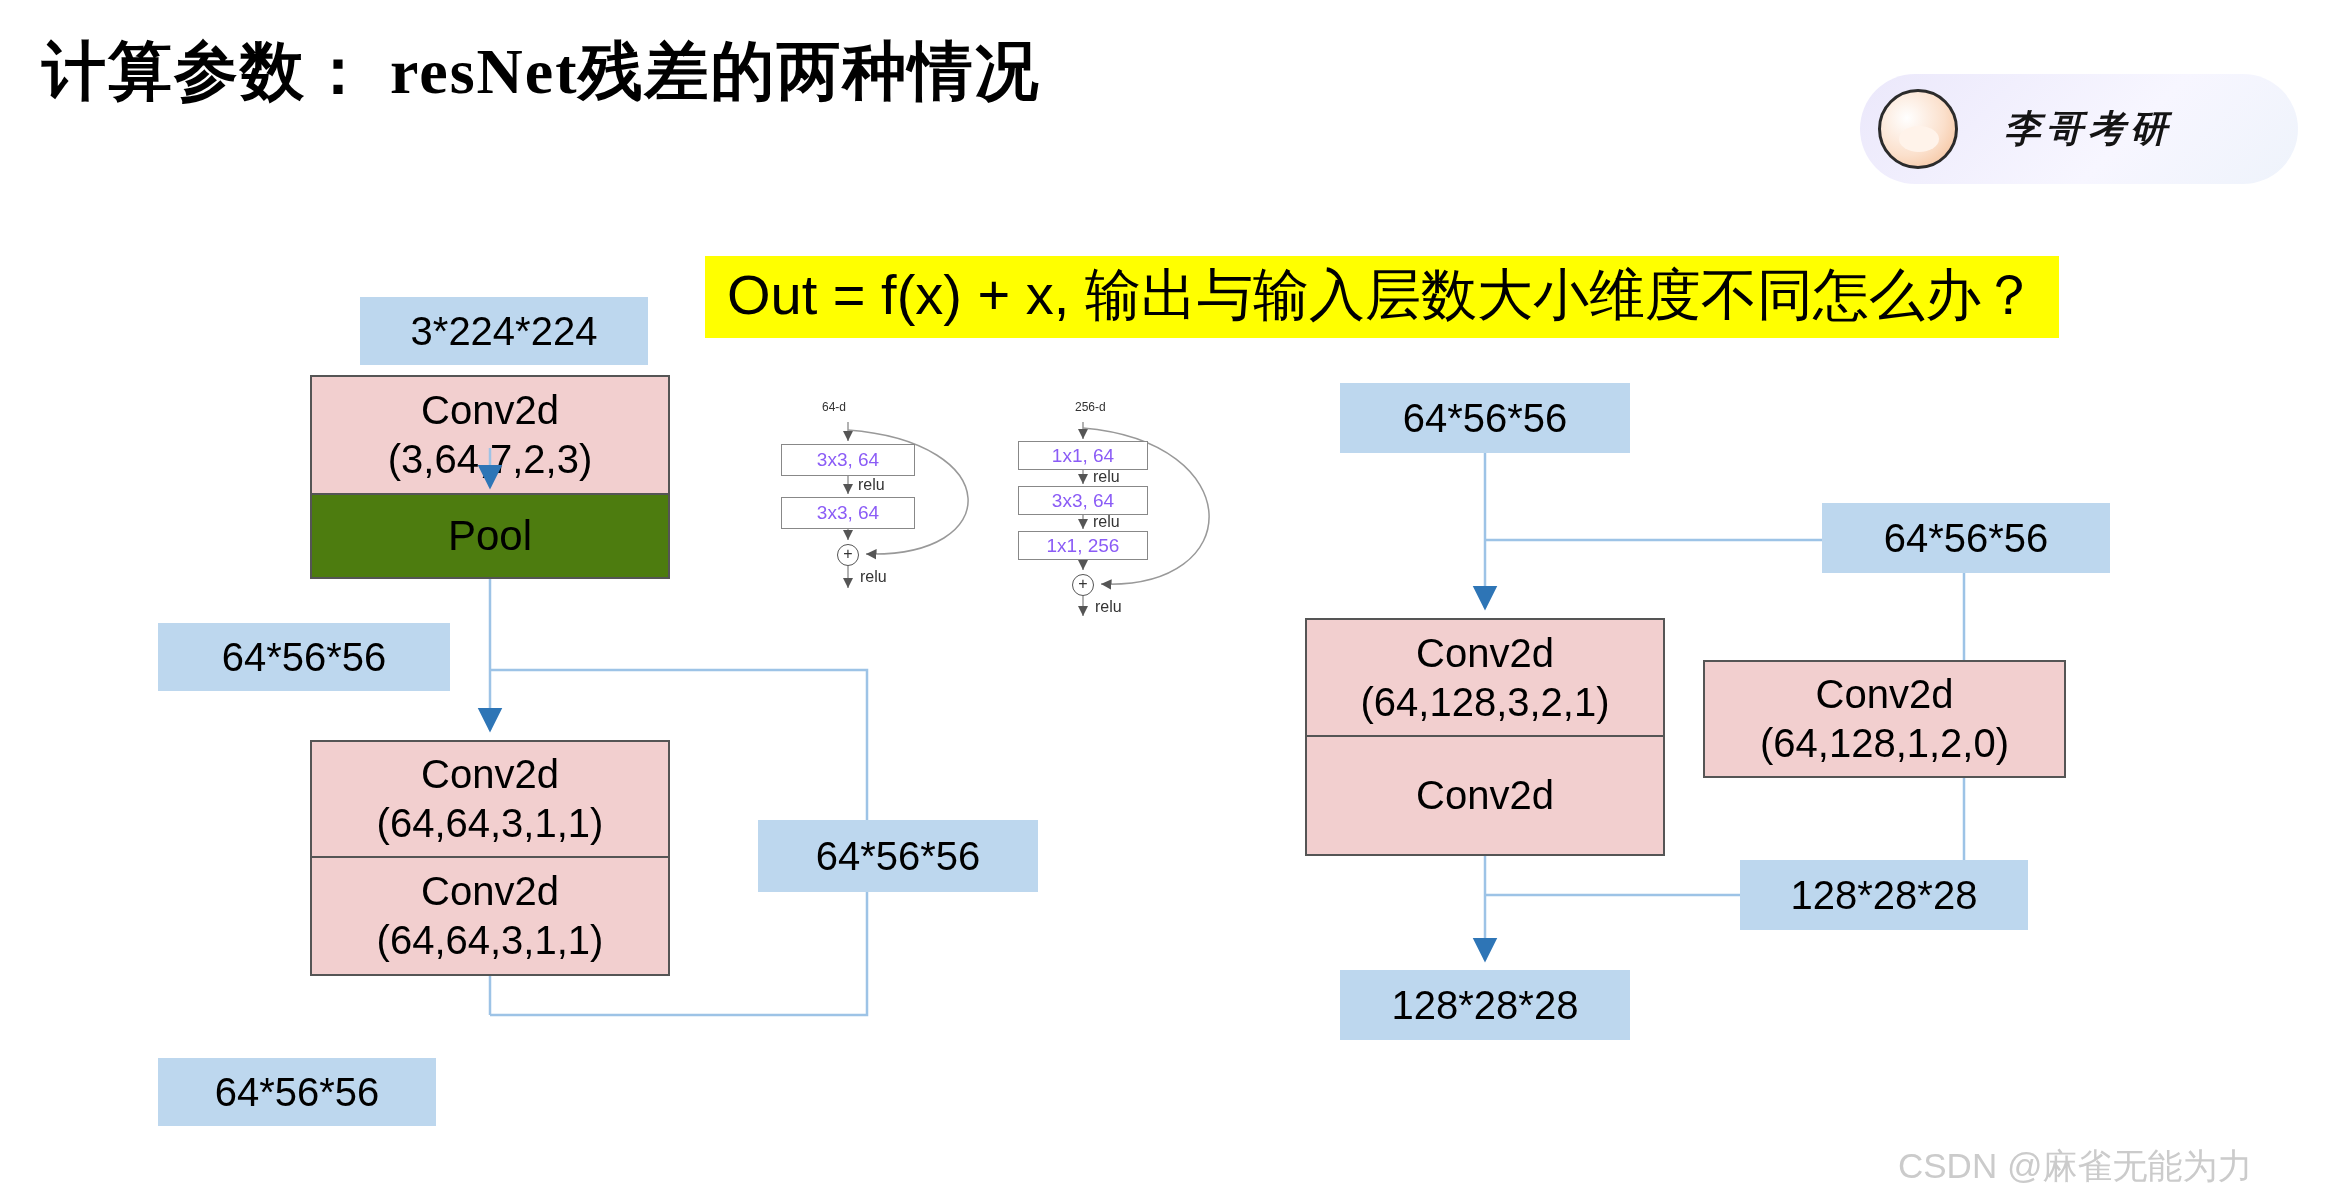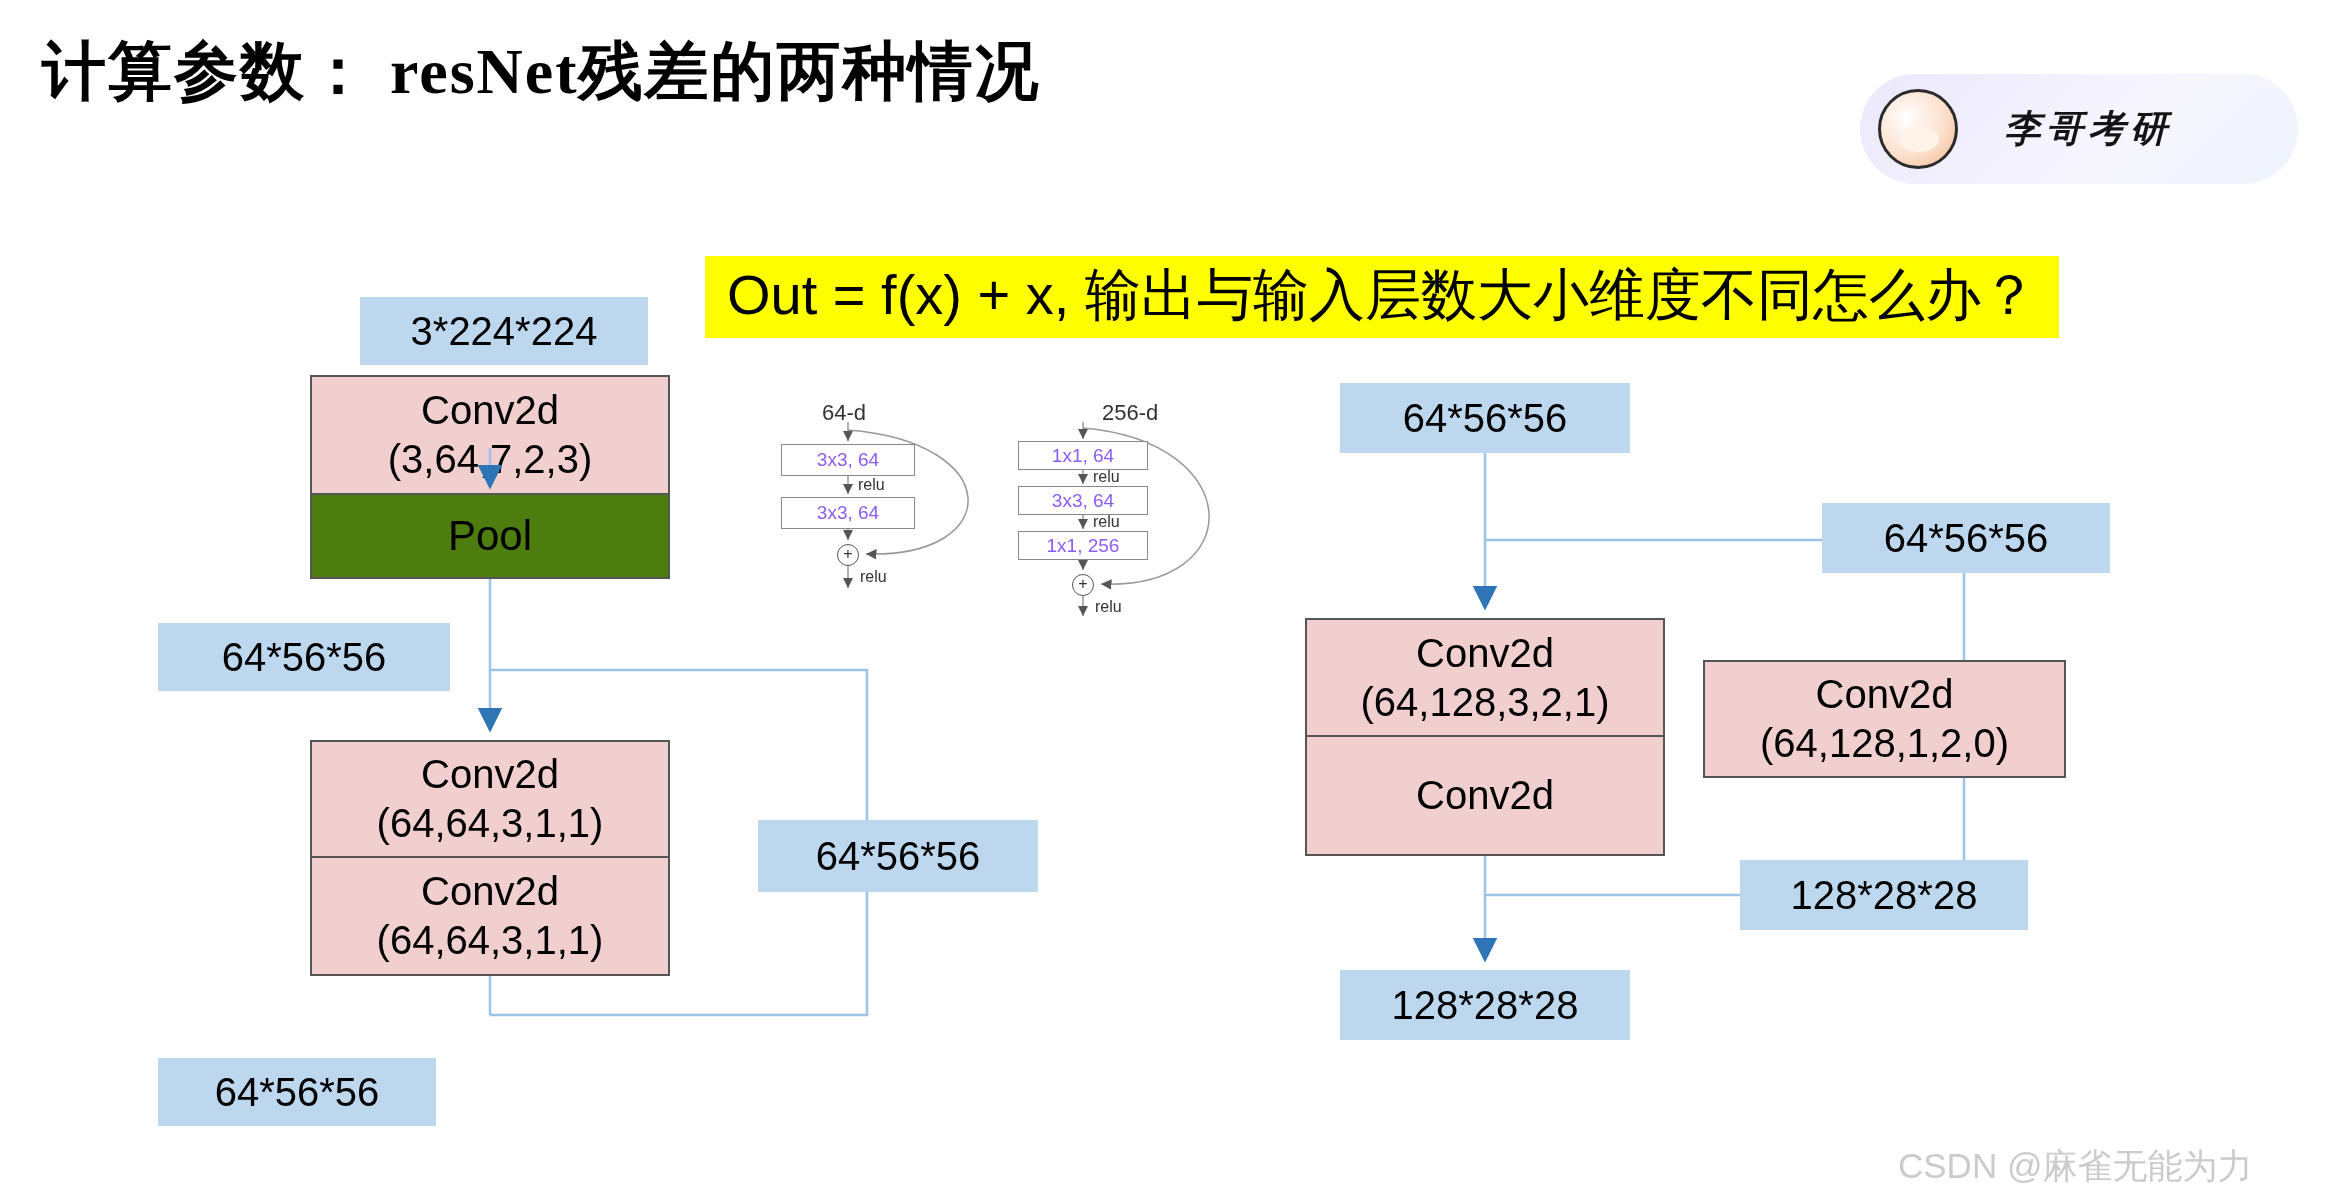--- a/index.html
+++ b/index.html
@@ -32,21 +32,21 @@
   .convbox{background:#F2CFCF;border:2px solid #555;box-sizing:border-box;
            display:flex;flex-direction:column;align-items:center;justify-content:center;
            font-size:40px;line-height:1.22;text-align:left;}
   .poolbox{background:#4d7c0f;border:2px solid #555;box-sizing:border-box;
            display:flex;align-items:center;justify-content:center;font-size:42px;}
   .cellsplit{border-bottom:2px solid #555;}
   .cell{width:100%;height:50%;display:flex;flex-direction:column;align-items:center;
         justify-content:center;box-sizing:border-box;}
 
   
-  .mini-label{font-size:22px;color:#333;white-space:nowrap;z-index:2;}
+  .mini-label{font-size:12px;color:#333;white-space:nowrap;z-index:2;}
   .mini-box{background:#fff;border:1.5px solid #888;box-sizing:border-box;font-size:19px;
             display:flex;align-items:center;justify-content:center;white-space:nowrap;color:#8b5cf6;}
   .mini-relu{font-size:16px;color:#333;white-space:nowrap;z-index:2;}
   .plus-circle{width:22px;height:22px;border-radius:50%;border:1.5px solid #555;background:#fff;
                box-sizing:border-box;font-size:16px;line-height:18px;text-align:center;color:#333;}
 
   .watermark{left:1898px;top:1143px;font-size:35px;color:#cbcbcb;white-space:nowrap;}
 </style>
 </head>
 <body>
@@ -123,21 +123,21 @@
 
   <div class="abs dim" style="left:158px;top:1058px;width:278px;height:68px;">64*56*56</div>
 
   <div class="abs mini-label" style="left:822px;top:400px;">64-d</div>
   <div class="abs mini-box" style="left:781px;top:444px;width:134px;height:32px;">3x3, 64</div>
   <div class="abs mini-relu" style="left:858px;top:476px;">relu</div>
   <div class="abs mini-box" style="left:781px;top:497px;width:134px;height:32px;">3x3, 64</div>
   <div class="abs plus-circle" style="left:837px;top:544px;">+</div>
   <div class="abs mini-relu" style="left:860px;top:568px;">relu</div>
 
-  <div class="abs mini-label" style="left:1102px;top:400px;">256-d</div>
+  <div class="abs mini-label" style="left:1075px;top:400px;">256-d</div>
   <div class="abs mini-box" style="left:1018px;top:441px;width:130px;height:29px;">1x1, 64</div>
   <div class="abs mini-relu" style="left:1093px;top:468px;">relu</div>
   <div class="abs mini-box" style="left:1018px;top:486px;width:130px;height:29px;">3x3, 64</div>
   <div class="abs mini-relu" style="left:1093px;top:513px;">relu</div>
   <div class="abs mini-box" style="left:1018px;top:531px;width:130px;height:29px;">1x1, 256</div>
   <div class="abs plus-circle" style="left:1072px;top:574px;">+</div>
   <div class="abs mini-relu" style="left:1095px;top:598px;">relu</div>
 
   <div class="abs dim" style="left:1340px;top:383px;width:290px;height:70px;">64*56*56</div>
 

